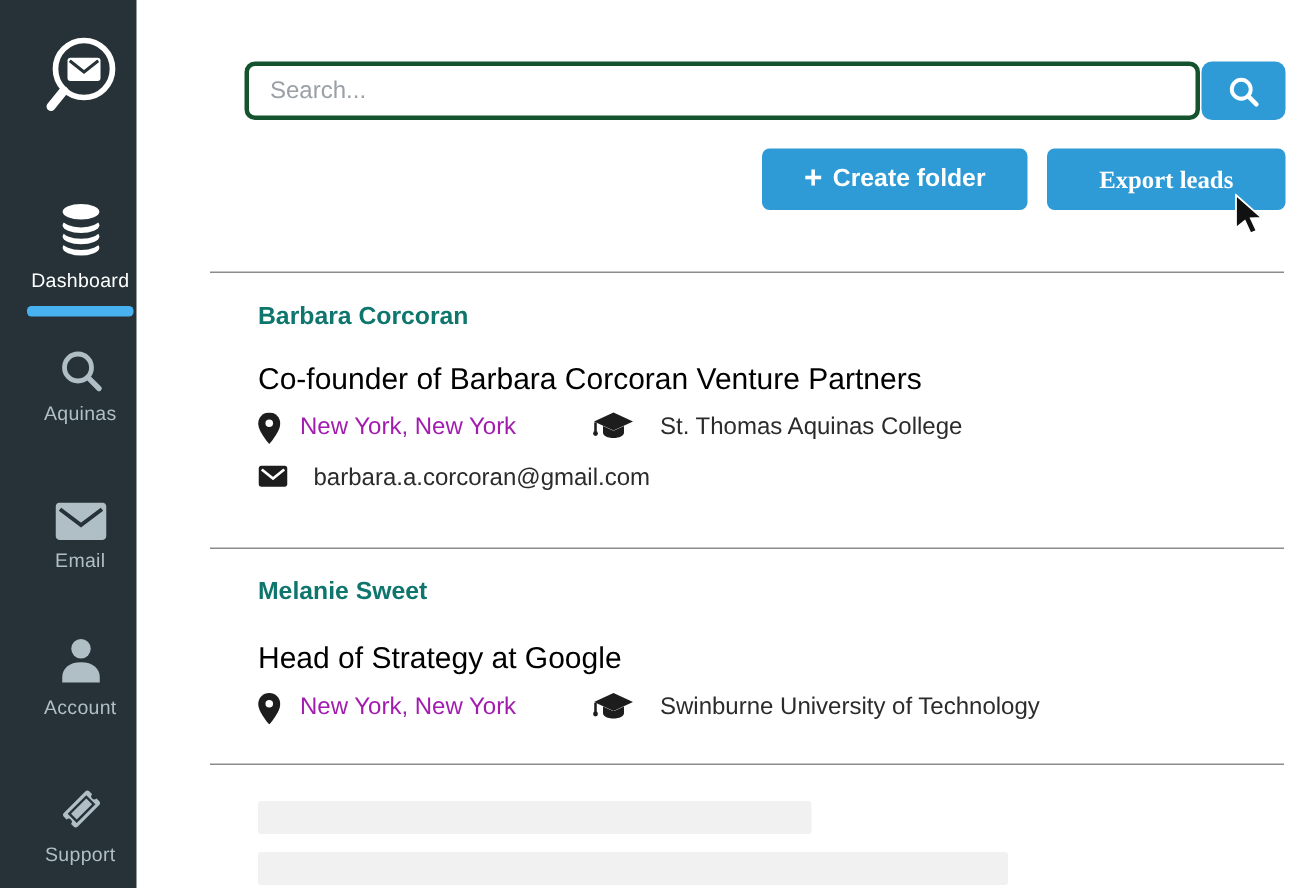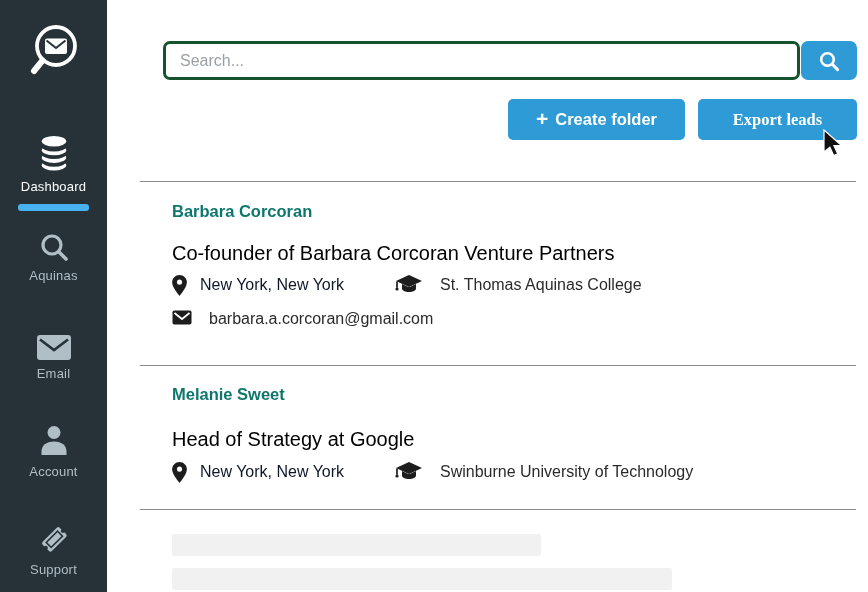--- a/index.html
+++ b/index.html
@@ -1,21 +1,21 @@
 <!DOCTYPE html>
 <html><head>
 <meta charset="utf-8">
 <style>
   html,body{margin:0;padding:0;background:#fff;}
   .app{
     position:relative;width:868px;height:592px;overflow:hidden;background:#fff;
     font-family:"Liberation Sans",sans-serif;color:#2b2b2b;
   }
   
-  .sidebar{position:absolute;left:0;top:0;width:107px;height:592px;background:#263238;}
+  .sidebar{position:absolute;left:0;top:0;width:91px;height:592px;background:#263238;}
   .logo{position:absolute;left:26px;top:22px;width:56px;height:60px;}
   .nav-item{position:absolute;left:0;width:107px;text-align:center;cursor:pointer;}
   .nav-icon{display:block;margin:0 auto;}
   .nav-label{display:block;font-size:13px;color:#b0bec5;margin-top:6px;letter-spacing:.2px;}
   .nav-item.active .nav-label{color:#ffffff;}
   .active-underline{position:absolute;left:18px;top:71px;width:71px;height:7px;border-radius:3px;background:#47b2ef;}
   .ni-dashboard{top:133px;}
   .ni-search{top:232px;}
   .ni-email{top:335px;}
   .ni-account{top:424px;}
@@ -41,21 +41,21 @@
   .plus{font-size:21px;font-weight:700;margin-right:7px;line-height:1;position:relative;top:-1px;}
   
   .divider{position:absolute;left:140px;width:716px;height:1px;background:#8c8c8c;}
   .d1{top:181px;} .d2{top:365px;} .d3{top:509px;}
   .lead-name{position:absolute;left:172px;font-size:16.5px;font-weight:700;color:#0f766e;text-decoration:none;cursor:pointer;}
   .n1{top:202px;} .n2{top:385px;}
   .lead-title{position:absolute;left:172px;font-size:20px;color:#000000;}
   .t1{top:242px;} .t2{top:428px;}
   .meta-row{position:absolute;left:172px;height:26px;display:flex;align-items:center;}
   .m1{top:272px;} .m2{top:459px;}
-  .meta-loc{display:flex;align-items:center;font-size:16px;color:#0f172a;}
+  .meta-loc{display:flex;align-items:center;font-size:16px;color:#a21caf;}
   .meta-loc .txt{margin-left:13px;}
   .meta-edu{position:absolute;left:222px;display:flex;align-items:center;font-size:16px;color:#2b2b2b;white-space:nowrap;}
   .meta-edu .txt{margin-left:16px;}
   .email-row{position:absolute;left:172px;top:310px;height:26px;display:flex;align-items:flex-start;font-size:16px;color:#2b2b2b;}
   .email-row .txt{margin-left:17px;}
   
   .skel{position:absolute;left:172px;background:#f1f1f1;border-radius:2px;height:22px;}
   .s1{top:534px;width:369px;}
   .s2{top:568px;width:500px;}
   

